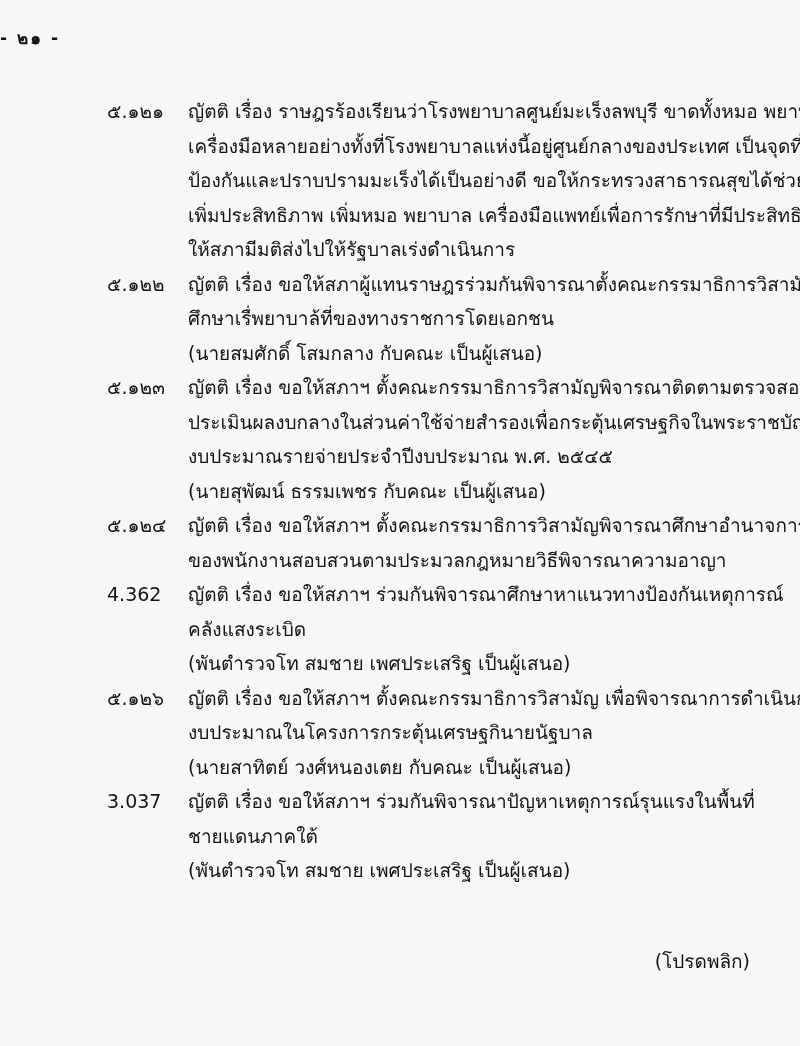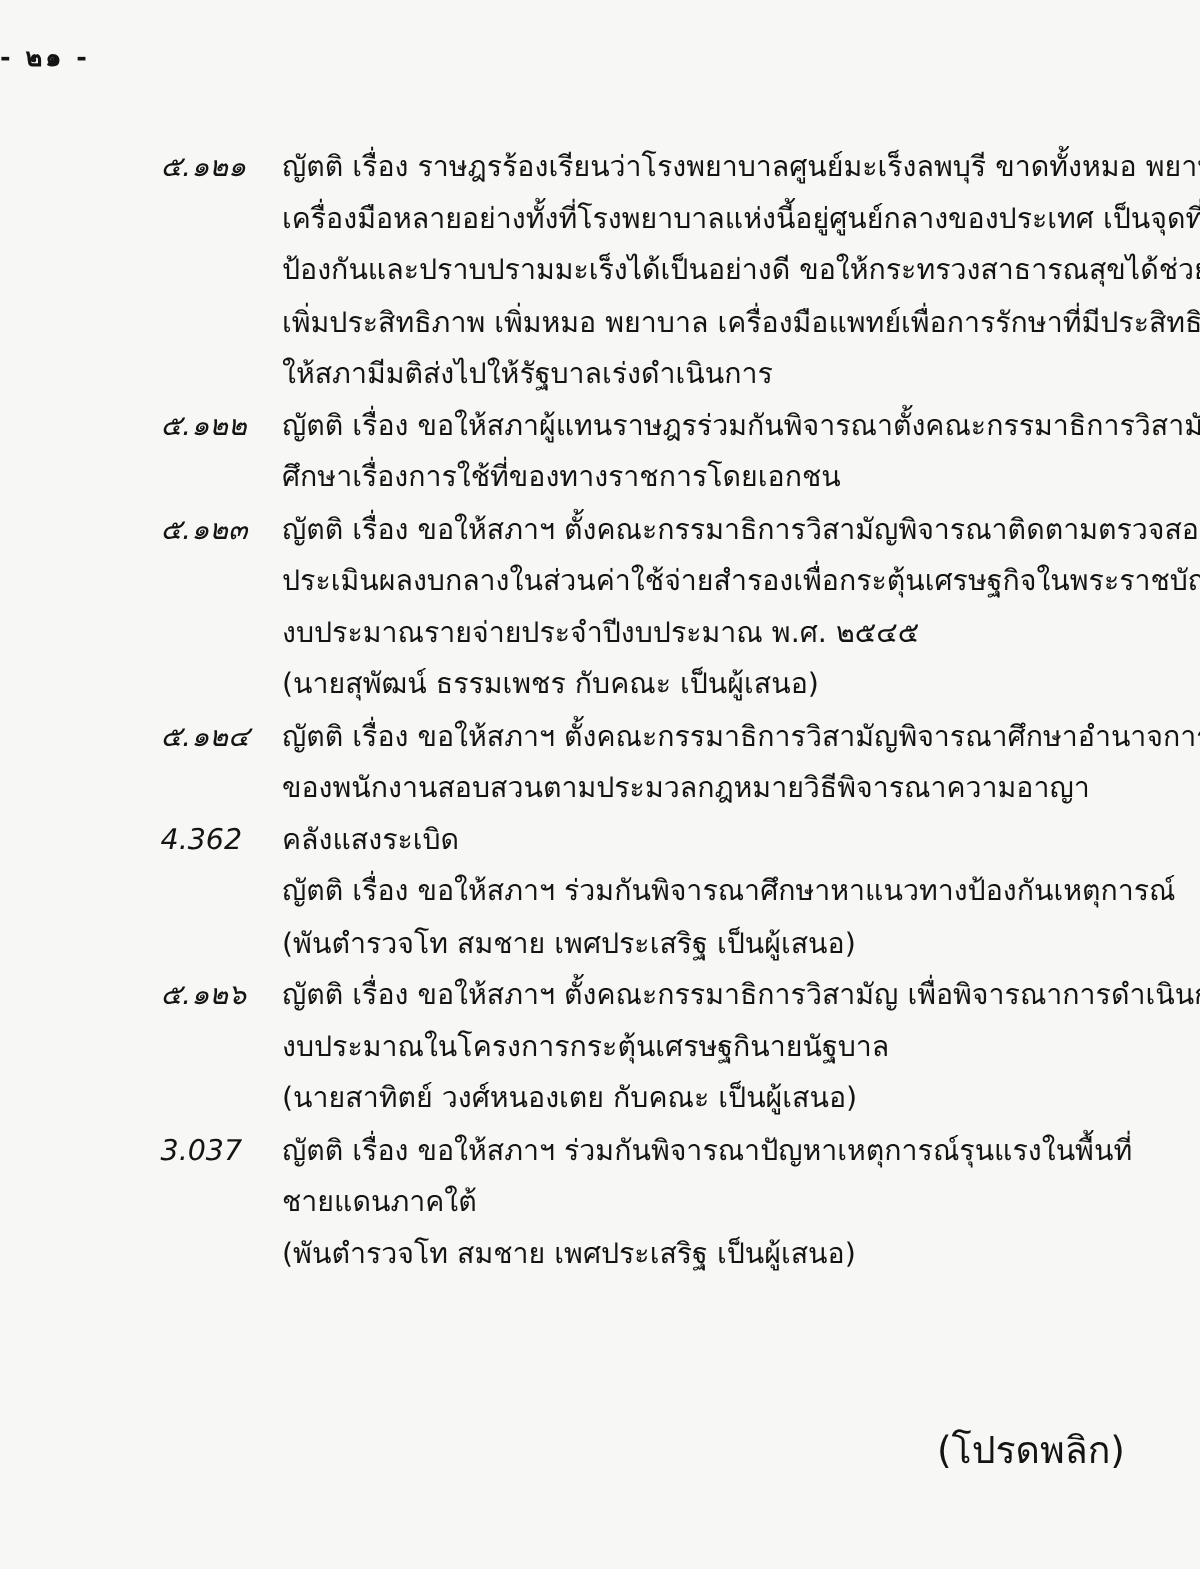--- a/index.html
+++ b/index.html
@@ -33,34 +33,33 @@
     font-size: 19px;
     line-height: 34.5px;
   }
   .motion-item {
     display: flex;
     align-items: flex-start;
   }
   .motion-no {
     flex: 0 0 81px;
     white-space: nowrap;
-    font-style: italic;
   }
   .motion-body {
     flex: 1 1 auto;
     min-width: 0;
   }
   .motion-line {
     white-space: nowrap;
   }
   .footer-note {
     position: absolute;
     top: 946px;
     right: 50px;
-    font-size: 25px;
+    font-size: 19px;
     white-space: nowrap;
   }
 </style>
 </head>
 <body>
 
 <div class="page-number">- ๒๑ -</div>
 
 <div class="content">
 
@@ -72,21 +71,22 @@
       <div class="motion-line">ป้องกันและปราบปรามมะเร็งได้เป็นอย่างดี ขอให้กระทรวงสาธารณสุขได้ช่วยปรับปรุง</div>
       <div class="motion-line">เพิ่มประสิทธิภาพ เพิ่มหมอ พยาบาล เครื่องมือแพทย์เพื่อการรักษาที่มีประสิทธิภาพ</div>
       <div class="motion-line">ให้สภามีมติส่งไปให้รัฐบาลเร่งดำเนินการ</div>
     </div>
   </div>
 
   <div class="motion-item">
     <div class="motion-no">๕.๑๒๒</div>
     <div class="motion-body">
       <div class="motion-line">ญัตติ เรื่อง ขอให้สภาผู้แทนราษฎรร่วมกันพิจารณาตั้งคณะกรรมาธิการวิสามัญพิจารณา</div>
-      <div class="motion-line">ศึกษาเรื่องการใช้ที่ของทางราชการโดยเอกชน</div>
+      <div class="motion-line">ศึกษาเรื่พยาบาล้ที่ของทางราชการโดยเอกชน</div>
+      <div class="motion-line">(นายสมศักดิ์ โสมกลาง  กับคณะ  เป็นผู้เสนอ)</div>
     </div>
   </div>
 
   <div class="motion-item">
     <div class="motion-no">๕.๑๒๓</div>
     <div class="motion-body">
       <div class="motion-line">ญัตติ เรื่อง ขอให้สภาฯ ตั้งคณะกรรมาธิการวิสามัญพิจารณาติดตามตรวจสอบและ</div>
       <div class="motion-line">ประเมินผลงบกลางในส่วนค่าใช้จ่ายสำรองเพื่อกระตุ้นเศรษฐกิจในพระราชบัญญัติ</div>
       <div class="motion-line">งบประมาณรายจ่ายประจำปีงบประมาณ พ.ศ. ๒๕๔๕</div>
       <div class="motion-line">(นายสุพัฒน์ ธรรมเพชร  กับคณะ  เป็นผู้เสนอ)</div>
@@ -97,22 +97,22 @@
     <div class="motion-no">๕.๑๒๔</div>
     <div class="motion-body">
       <div class="motion-line">ญัตติ เรื่อง ขอให้สภาฯ ตั้งคณะกรรมาธิการวิสามัญพิจารณาศึกษาอำนาจการสอบสวน</div>
       <div class="motion-line">ของพนักงานสอบสวนตามประมวลกฎหมายวิธีพิจารณาความอาญา</div>
     </div>
   </div>
 
   <div class="motion-item">
     <div class="motion-no">4.362</div>
     <div class="motion-body">
+      <div class="motion-line">ญัตติ เรื่อง ขอให้สภาฯ ร่วมกันพิจารณาศึกษาหาแนวทางป้องกันเหตุการณ์</div>
       <div class="motion-line">คลังแสงระเบิด</div>
-      <div class="motion-line">ญัตติ เรื่อง ขอให้สภาฯ ร่วมกันพิจารณาศึกษาหาแนวทางป้องกันเหตุการณ์</div>
       <div class="motion-line">(พันตำรวจโท สมชาย  เพศประเสริฐ  เป็นผู้เสนอ)</div>
     </div>
   </div>
 
   <div class="motion-item">
     <div class="motion-no">๕.๑๒๖</div>
     <div class="motion-body">
       <div class="motion-line">ญัตติ เรื่อง ขอให้สภาฯ ตั้งคณะกรรมาธิการวิสามัญ เพื่อพิจารณาการดำเนินการตาม</div>
       <div class="motion-line">งบประมาณในโครงการกระตุ้นเศรษฐกินายนัฐบาล</div>
       <div class="motion-line">(นายสาทิตย์ วงศ์หนองเตย  กับคณะ  เป็นผู้เสนอ)</div>

